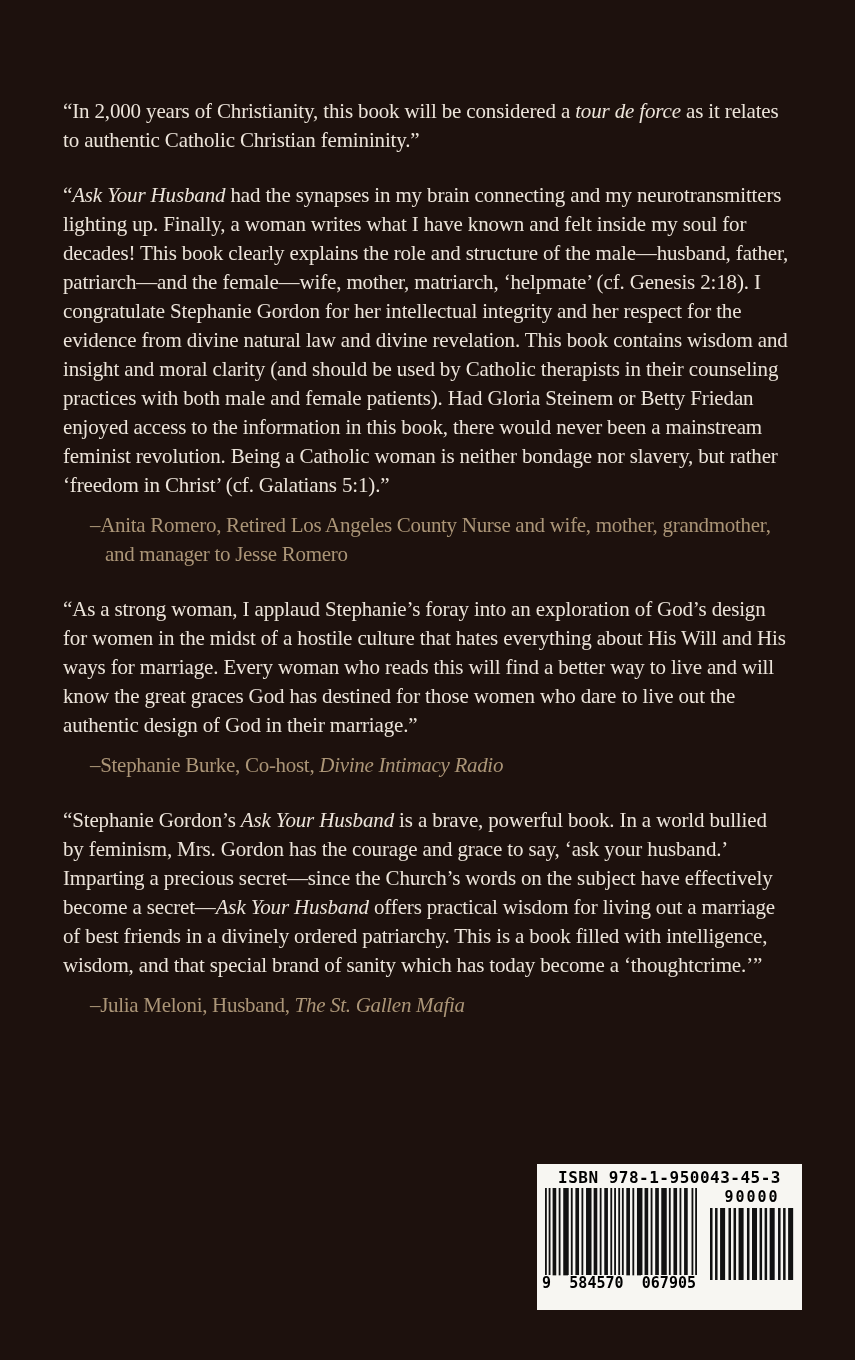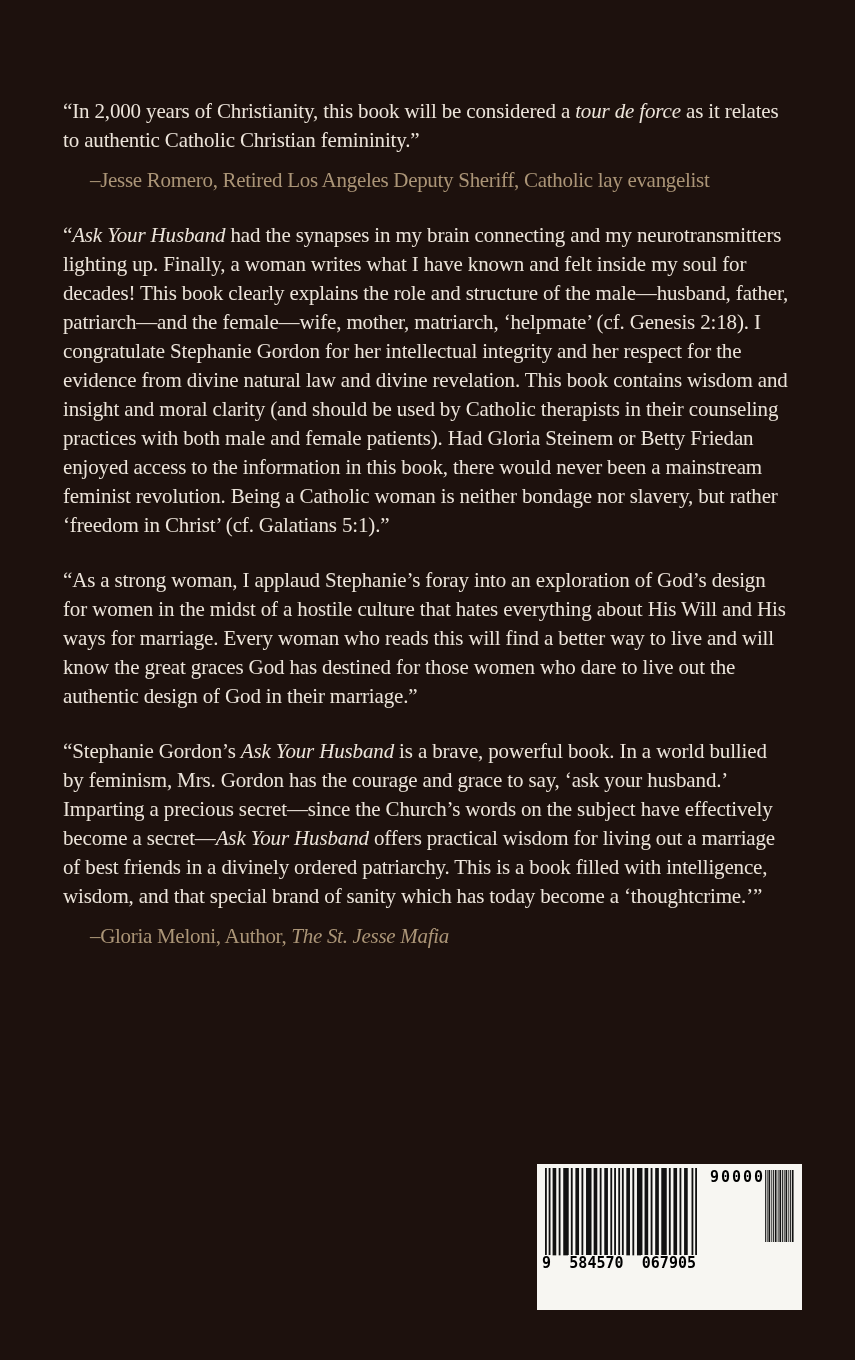--- a/index.html
+++ b/index.html
@@ -57,44 +57,46 @@
   .barcode-body{display:flex;margin-top:0;}
   .barcode-main{position:relative;width:152px;}
   .barcode-main svg{display:block;width:152px;height:104px;}
   .barcode-digits{
     position:absolute;left:-4px;right:0;bottom:0;height:17px;
     display:flex;justify-content:space-between;align-items:flex-end;
     font-family:"DejaVu Sans Mono", monospace;
     font-weight:bold;font-size:15px;line-height:17px;
   }
   .barcode-digits span{background:#f7f6f2;padding:0 1px;}
-  .barcode-addon{margin-left:13px;width:84px;display:flex;}
+  .barcode-addon{margin-left:13px;width:84px;display:flex;flex-direction:column;}
   .addon-text{
     font-family:"DejaVu Sans Mono", monospace;
     font-weight:bold;font-size:15px;line-height:18px;
     text-align:center;letter-spacing:2px;white-space:nowrap;
   }
   .barcode-addon svg{display:block;width:84px;height:72px;margin-top:2px;}
 </style>
 </head>
 <body>
 
 <div class="cover">
 
   <p class="quote"><span>“In 2,000 years of Christianity, this book will be considered a </span><span class="italic">tour de force</span><span> as it relates to authentic Catholic Christian femininity.”</span></p>
-  <p class="attribution"><span>–Jesse Romero, Retired Los Angeles Deputy Sheriff, Catholic lay evangelist</span></p>
 
   <p class="quote"><span>“</span><span class="italic">Ask Your Husband</span><span> had the synapses in my brain connecting and my neurotransmitters lighting up. Finally, a woman writes what I have known and felt inside my soul for decades! This book clearly explains the role and structure of the male—husband, father, patriarch—and the female—wife, mother, matriarch, ‘helpmate’ (cf. Genesis 2:18). I congratulate Stephanie Gordon for her intellectual integrity and her respect for the evidence from divine natural law and divine revelation. This book contains wisdom and insight and moral clarity (and should be used by Catholic therapists in their counseling practices with both male and female patients). Had Gloria Steinem or Betty Friedan enjoyed access to the information in this book, there would never been a mainstream feminist revolution. Being a Catholic woman is neither bondage nor slavery, but rather ‘freedom in Christ’ (cf. Galatians 5:1).”</span></p>
+  <p class="attribution"><span>–Anita Romero, Retired Los Angeles County Nurse and wife, mother, grandmother, and manager to Jesse Romero</span></p>
 
   <p class="quote"><span>“As a strong woman, I applaud Stephanie’s foray into an exploration of God’s design for women in the midst of a hostile culture that hates everything about His Will and His ways for marriage. Every woman who reads this will find a better way to live and will know the great graces God has destined for those women who dare to live out the authentic design of God in their marriage.”</span></p>
+  <p class="attribution"><span>–Stephanie Burke, Co-host, </span><span class="italic">Divine Intimacy Radio</span></p>
 
   <p class="quote"><span>“Stephanie Gordon’s </span><span class="italic">Ask Your Husband</span><span> is a brave, powerful book. In a world bullied by feminism, Mrs. Gordon has the courage and grace to say, ‘ask your husband.’ Imparting a precious secret—since the Church’s words on the subject have effectively become a secret—</span><span class="italic">Ask Your Husband</span><span> offers practical wisdom for living out a marriage of best friends in a divinely ordered patriarchy. This is a book filled with intelligence, wisdom, and that special brand of sanity which has today become a ‘thoughtcrime.’”</span></p>
-  <p class="attribution"><span>–Gloria Meloni, Author, </span><span class="italic">The St. Jesse Mafia</span></p>
+  <p class="attribution"><span>–Julia Meloni, Husband, </span><span class="italic">The St. Gallen Mafia</span></p>
 
   <div class="barcode-panel">
+    <div class="isbn-line">ISBN 978-1-950043-45-3</div>
     <div class="barcode-body">
       <div class="barcode-main">
         <svg viewBox="0 0 100 100" preserveAspectRatio="none" aria-hidden="true">
           <g fill="#111">
             <rect x="0" y="0" width="1.2" height="100"></rect>
             <rect x="2.4" y="0" width="1.2" height="100"></rect>
             <rect x="5" y="0" width="2.4" height="84"></rect>
             <rect x="9" y="0" width="1.2" height="84"></rect>
             <rect x="12" y="0" width="3.6" height="84"></rect>
             <rect x="17" y="0" width="1.2" height="84"></rect>

